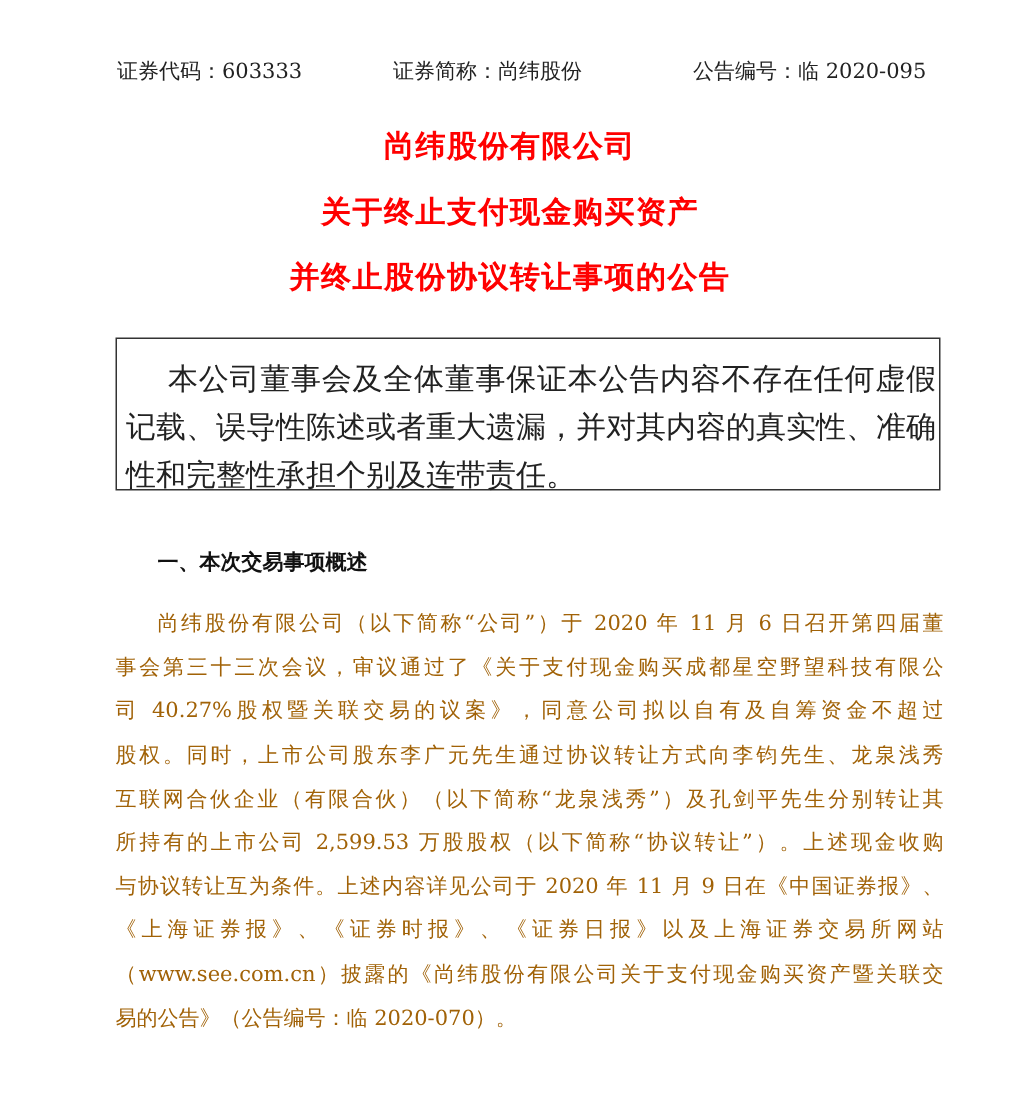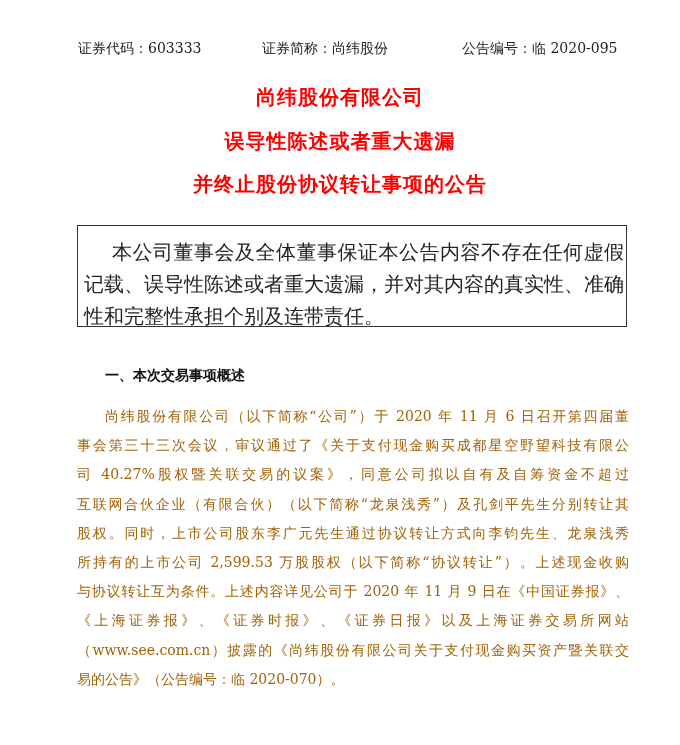--- a/index.html
+++ b/index.html
@@ -110,33 +110,33 @@
 </head>
 <body>
 
 <div class="header-line">
   <span class="hdr-code">证券代码：603333</span>
   <span class="hdr-name">证券简称：尚纬股份</span>
   <span class="hdr-num">公告编号：临 2020-095</span>
 </div>
 
 <div class="title title-1">尚纬股份有限公司</div>
-<div class="title title-2">误导性陈述或者重大遗漏</div>
+<div class="title title-2">关于终止支付现金购买资产</div>
 <div class="title title-3">并终止股份协议转让事项的公告</div>
 
 <div class="notice-box">
   <p class="notice-text">本公司董事会及全体董事保证本公告内容不存在任何虚假记载、误导性陈述或者重大遗漏，并对其内容的真实性、准确性和完整性承担个别及连带责任。</p>
 </div>
 
 <h2 class="section-heading">一、本次交易事项概述</h2>
 
 <div class="body-para">
   <span class="line first">尚纬股份有限公司（以下简称“公司”）于 2020 年 11 月 6 日召开第四届董</span>
   <span class="line">事会第三十三次会议，审议通过了《关于支付现金购买成都星空野望科技有限公</span>
   <span class="line">司 40.27%股权暨关联交易的议案》，同意公司拟以自有及自筹资金不超过</span>
+  <span class="line">股权。同时，上市公司股东李广元先生通过协议转让方式向李钧先生、龙泉浅秀</span>
   <span class="line">互联网合伙企业（有限合伙）（以下简称“龙泉浅秀”）及孔剑平先生分别转让其</span>
-  <span class="line">股权。同时，上市公司股东李广元先生通过协议转让方式向李钧先生、龙泉浅秀</span>
   <span class="line">所持有的上市公司 2,599.53 万股股权（以下简称“协议转让”）。上述现金收购</span>
   <span class="line">与协议转让互为条件。上述内容详见公司于 2020 年 11 月 9 日在《中国证券报》、</span>
   <span class="line">《上海证券报》、《证券时报》、《证券日报》以及上海证券交易所网站</span>
   <span class="line">（www.see.com.cn）披露的《尚纬股份有限公司关于支付现金购买资产暨关联交</span>
   <span class="line last">易的公告》（公告编号：临 2020-070）。</span>
 </div>
 
 </body></html>

